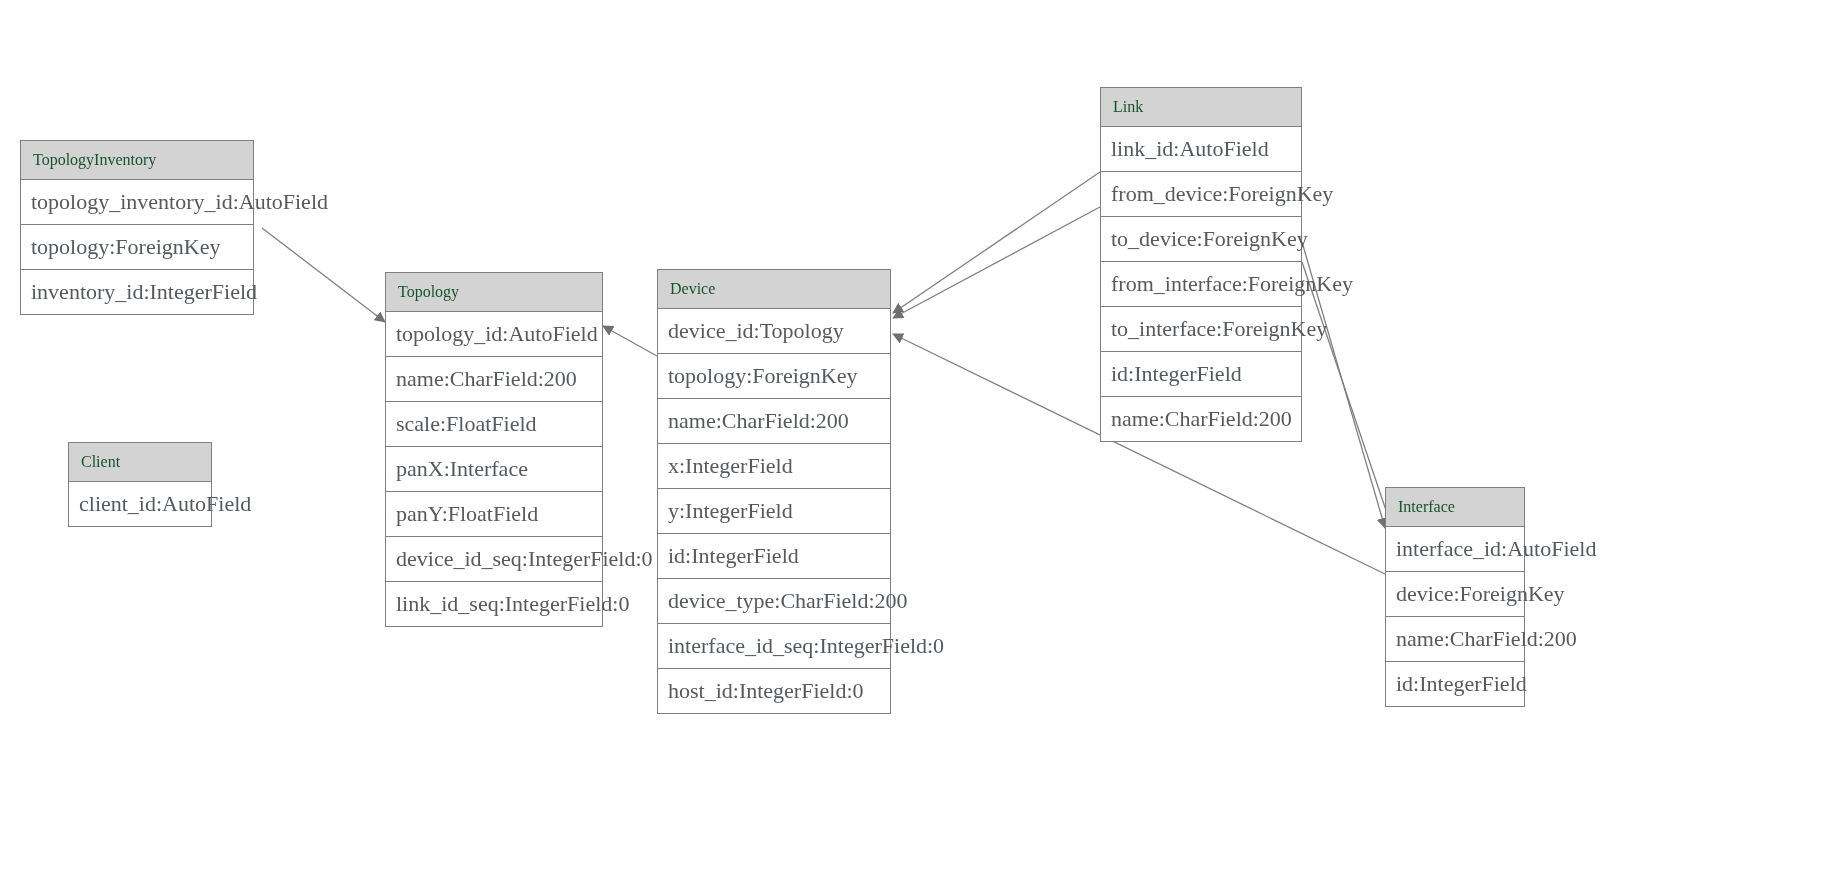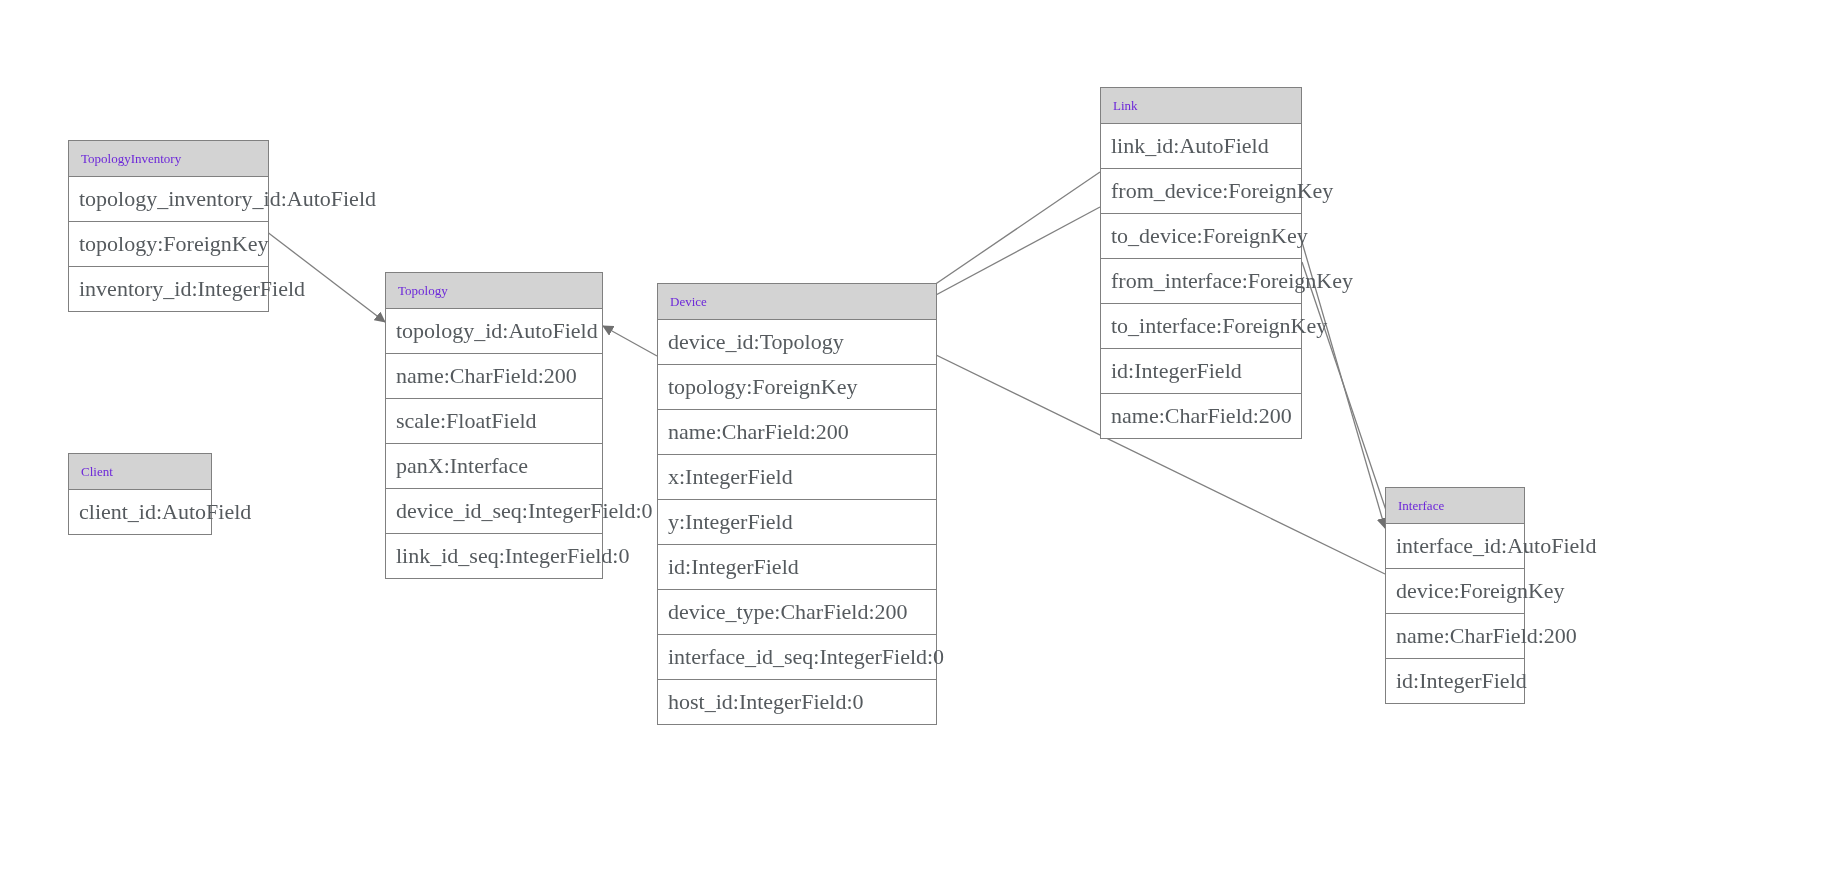--- a/index.html
+++ b/index.html
@@ -28,22 +28,22 @@
     position: absolute;
     box-sizing: border-box;
     border: 1px solid #808080;
     background: #ffffff;
     z-index: 2;
   }
   .entity-header {
     box-sizing: border-box;
     background: #d3d3d3;
     border-bottom: 1px solid #808080;
-    color: #6d28d9;
-    font-size: 13px;
+    color: #14532d;
+    font-size: 16px;
     line-height: 1;
     padding: 11px 0 11px 12px;
     white-space: nowrap;
   }
   .entity-field {
     box-sizing: border-box;
     border-bottom: 1px solid #808080;
     color: #555a5e;
     font-size: 22px;
     line-height: 1;
@@ -70,43 +70,44 @@
         <line x1="262" y1="228" x2="385" y2="322" stroke="#808080" stroke-width="1.3" marker-end="url(#arrow-solid)"></line>
         <line x1="657" y1="356" x2="603" y2="326" stroke="#808080" stroke-width="1.3" marker-end="url(#arrow-solid)"></line>
         <line x1="1100" y1="172" x2="893" y2="313" stroke="#808080" stroke-width="1.3" marker-end="url(#arrow-solid)"></line>
         <line x1="1100" y1="207" x2="893" y2="318" stroke="#808080" stroke-width="1.3" marker-end="url(#arrow-solid)"></line>
         <line x1="1302" y1="242" x2="1385" y2="528" stroke="#808080" stroke-width="1.3" marker-end="url(#arrow-solid)"></line>
         <line x1="1302" y1="262" x2="1392" y2="528" stroke="#808080" stroke-width="1.3" marker-end="url(#arrow-solid)"></line>
         <line x1="1385" y1="574" x2="893" y2="334" stroke="#808080" stroke-width="1.3" marker-end="url(#arrow-solid)"></line>
       </g>
   </svg>
 
-  <div class="entity" style="left: 20px; top: 140px; width: 201px; margin-left: 48px;">
+  <div class="entity" style="left: 20px; top: 140px; width: 234px;">
     <div class="entity-header">TopologyInventory</div>
     <div class="entity-field">topology_inventory_id:AutoField</div>
     <div class="entity-field">topology:ForeignKey</div>
     <div class="entity-field">inventory_id:IntegerField</div>
   </div>
 
-  <div class="entity" style="left: 68px; top: 453px; width: 144px;">
+  <div class="entity" style="left: 68px; top: 442px; width: 144px;">
     <div class="entity-header">Client</div>
     <div class="entity-field">client_id:AutoField</div>
   </div>
 
   <div class="entity" style="left: 385px; top: 272px; width: 218px;">
     <div class="entity-header">Topology</div>
     <div class="entity-field">topology_id:AutoField</div>
     <div class="entity-field">name:CharField:200</div>
     <div class="entity-field">scale:FloatField</div>
     <div class="entity-field">panX:Interface</div>
+    <div class="entity-field">panY:FloatField</div>
     <div class="entity-field">device_id_seq:IntegerField:0</div>
     <div class="entity-field">link_id_seq:IntegerField:0</div>
   </div>
 
-  <div class="entity" style="left: 657px; top: 283px; width: 280px;">
+  <div class="entity" style="left: 657px; top: 269px; width: 234px;">
     <div class="entity-header">Device</div>
     <div class="entity-field">device_id:Topology</div>
     <div class="entity-field">topology:ForeignKey</div>
     <div class="entity-field">name:CharField:200</div>
     <div class="entity-field">x:IntegerField</div>
     <div class="entity-field">y:IntegerField</div>
     <div class="entity-field">id:IntegerField</div>
     <div class="entity-field">device_type:CharField:200</div>
     <div class="entity-field">interface_id_seq:IntegerField:0</div>
     <div class="entity-field">host_id:IntegerField:0</div>

